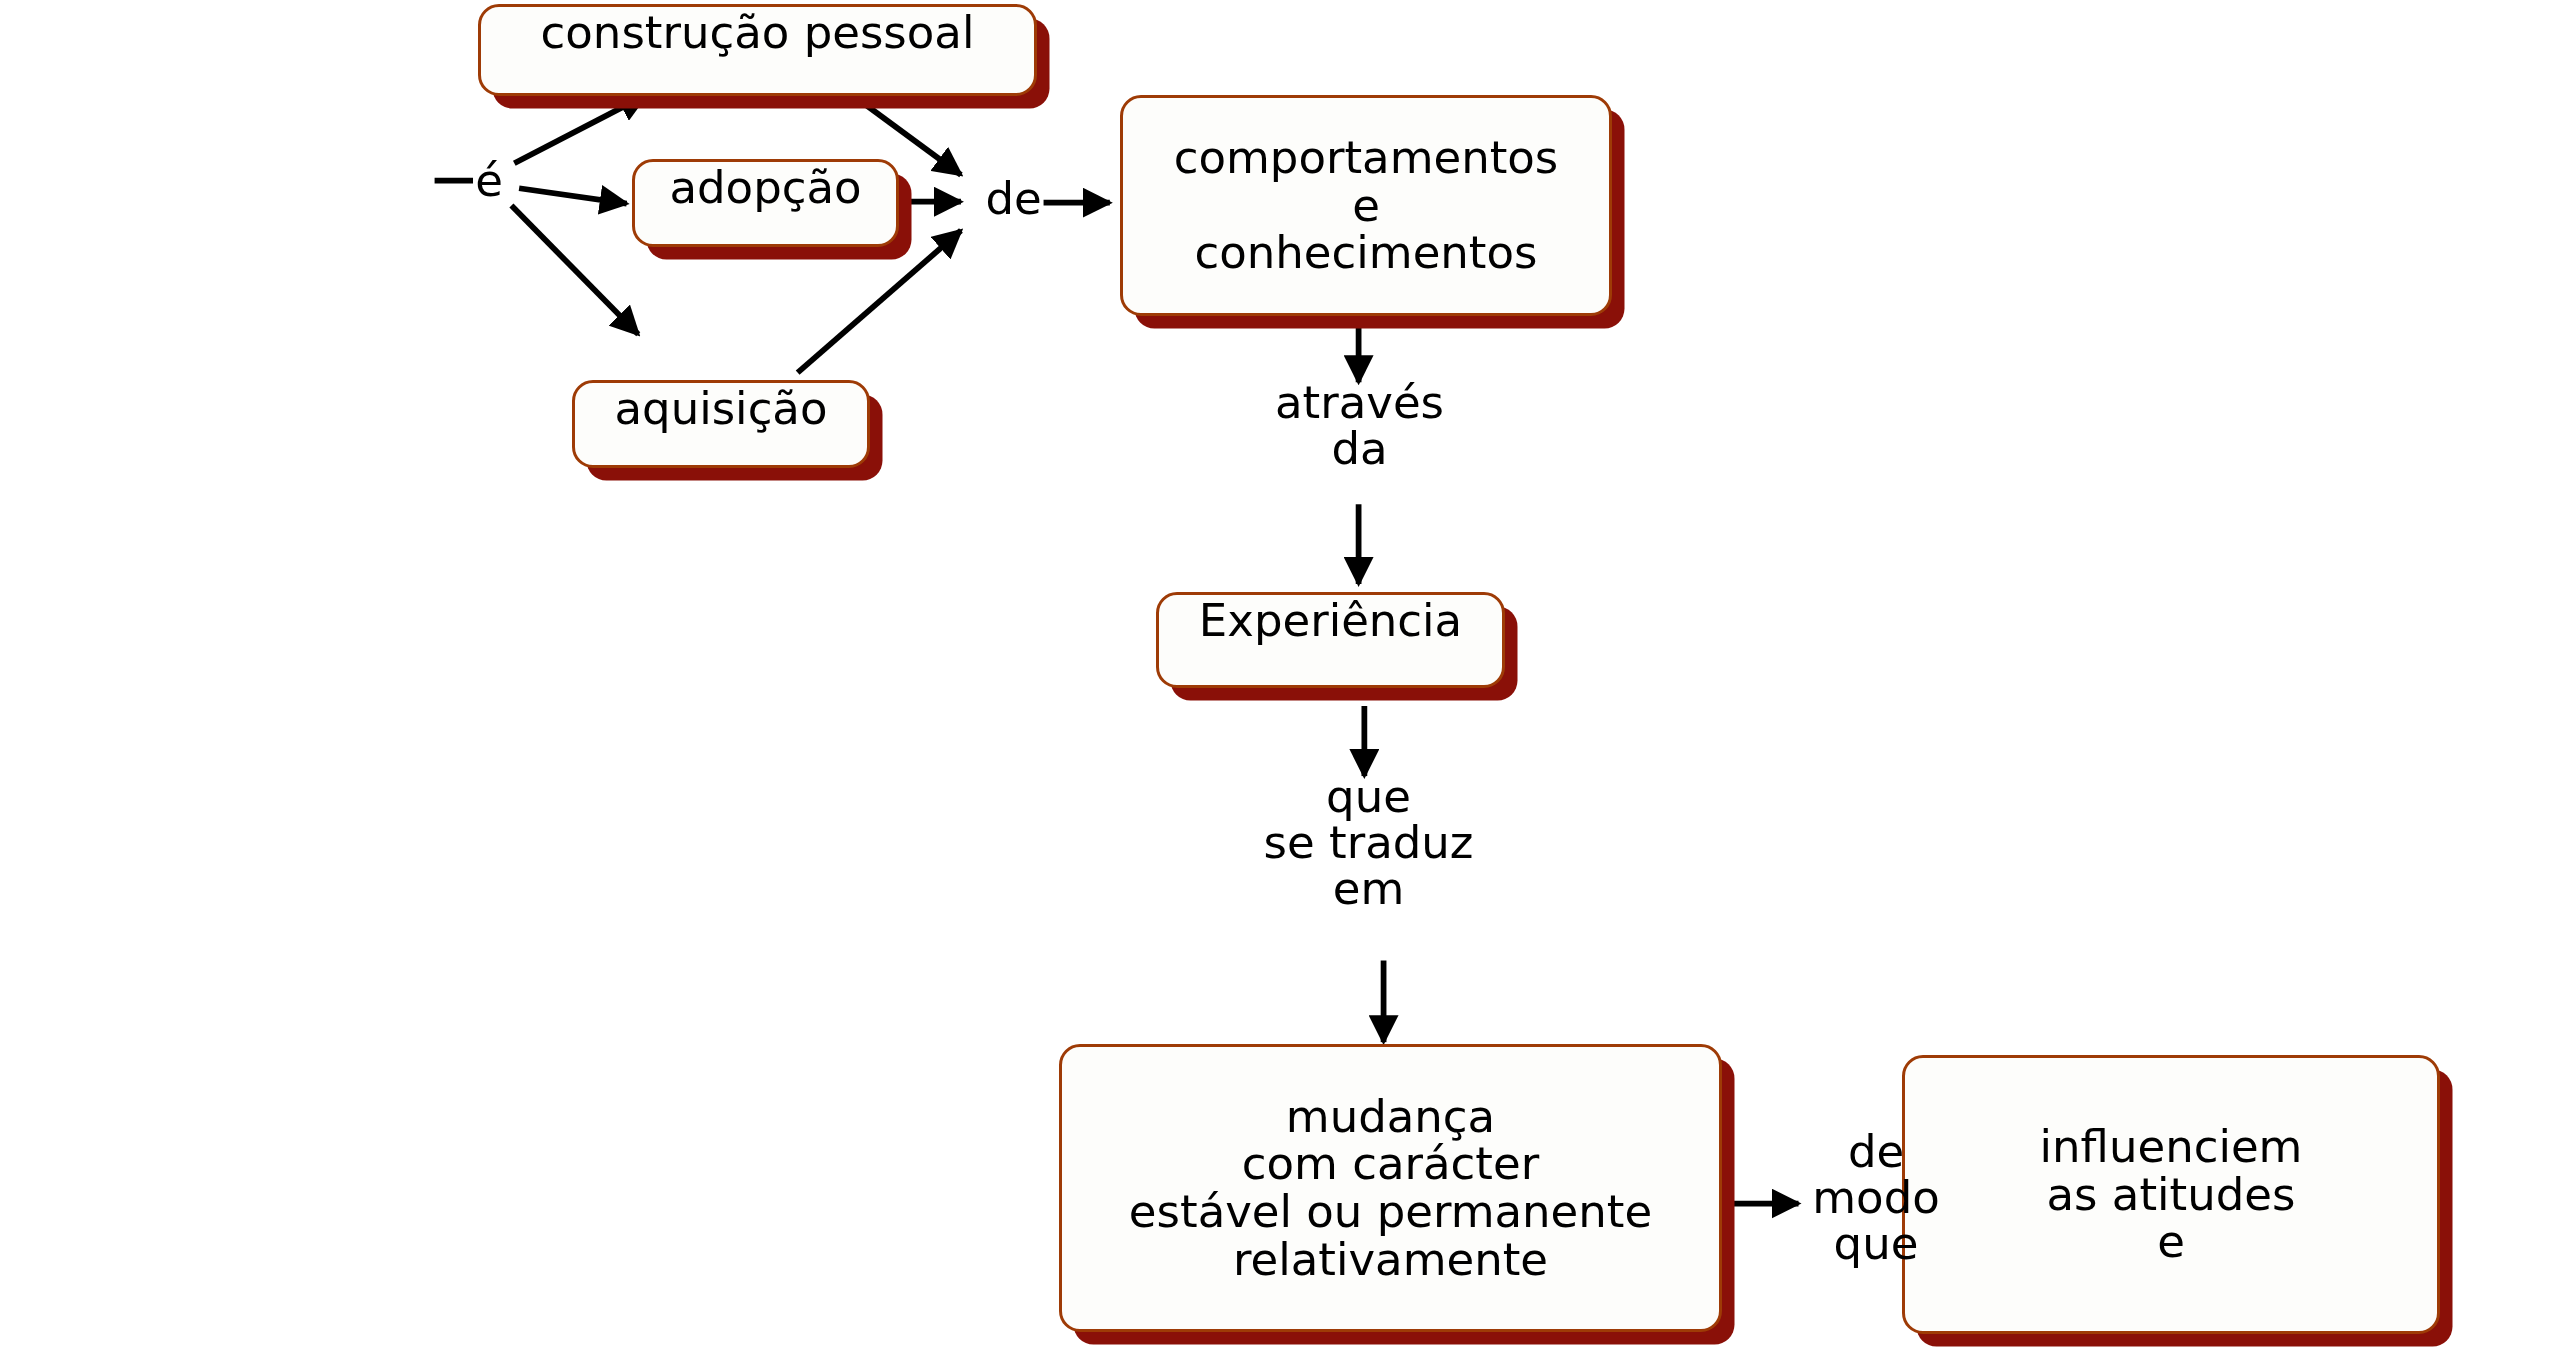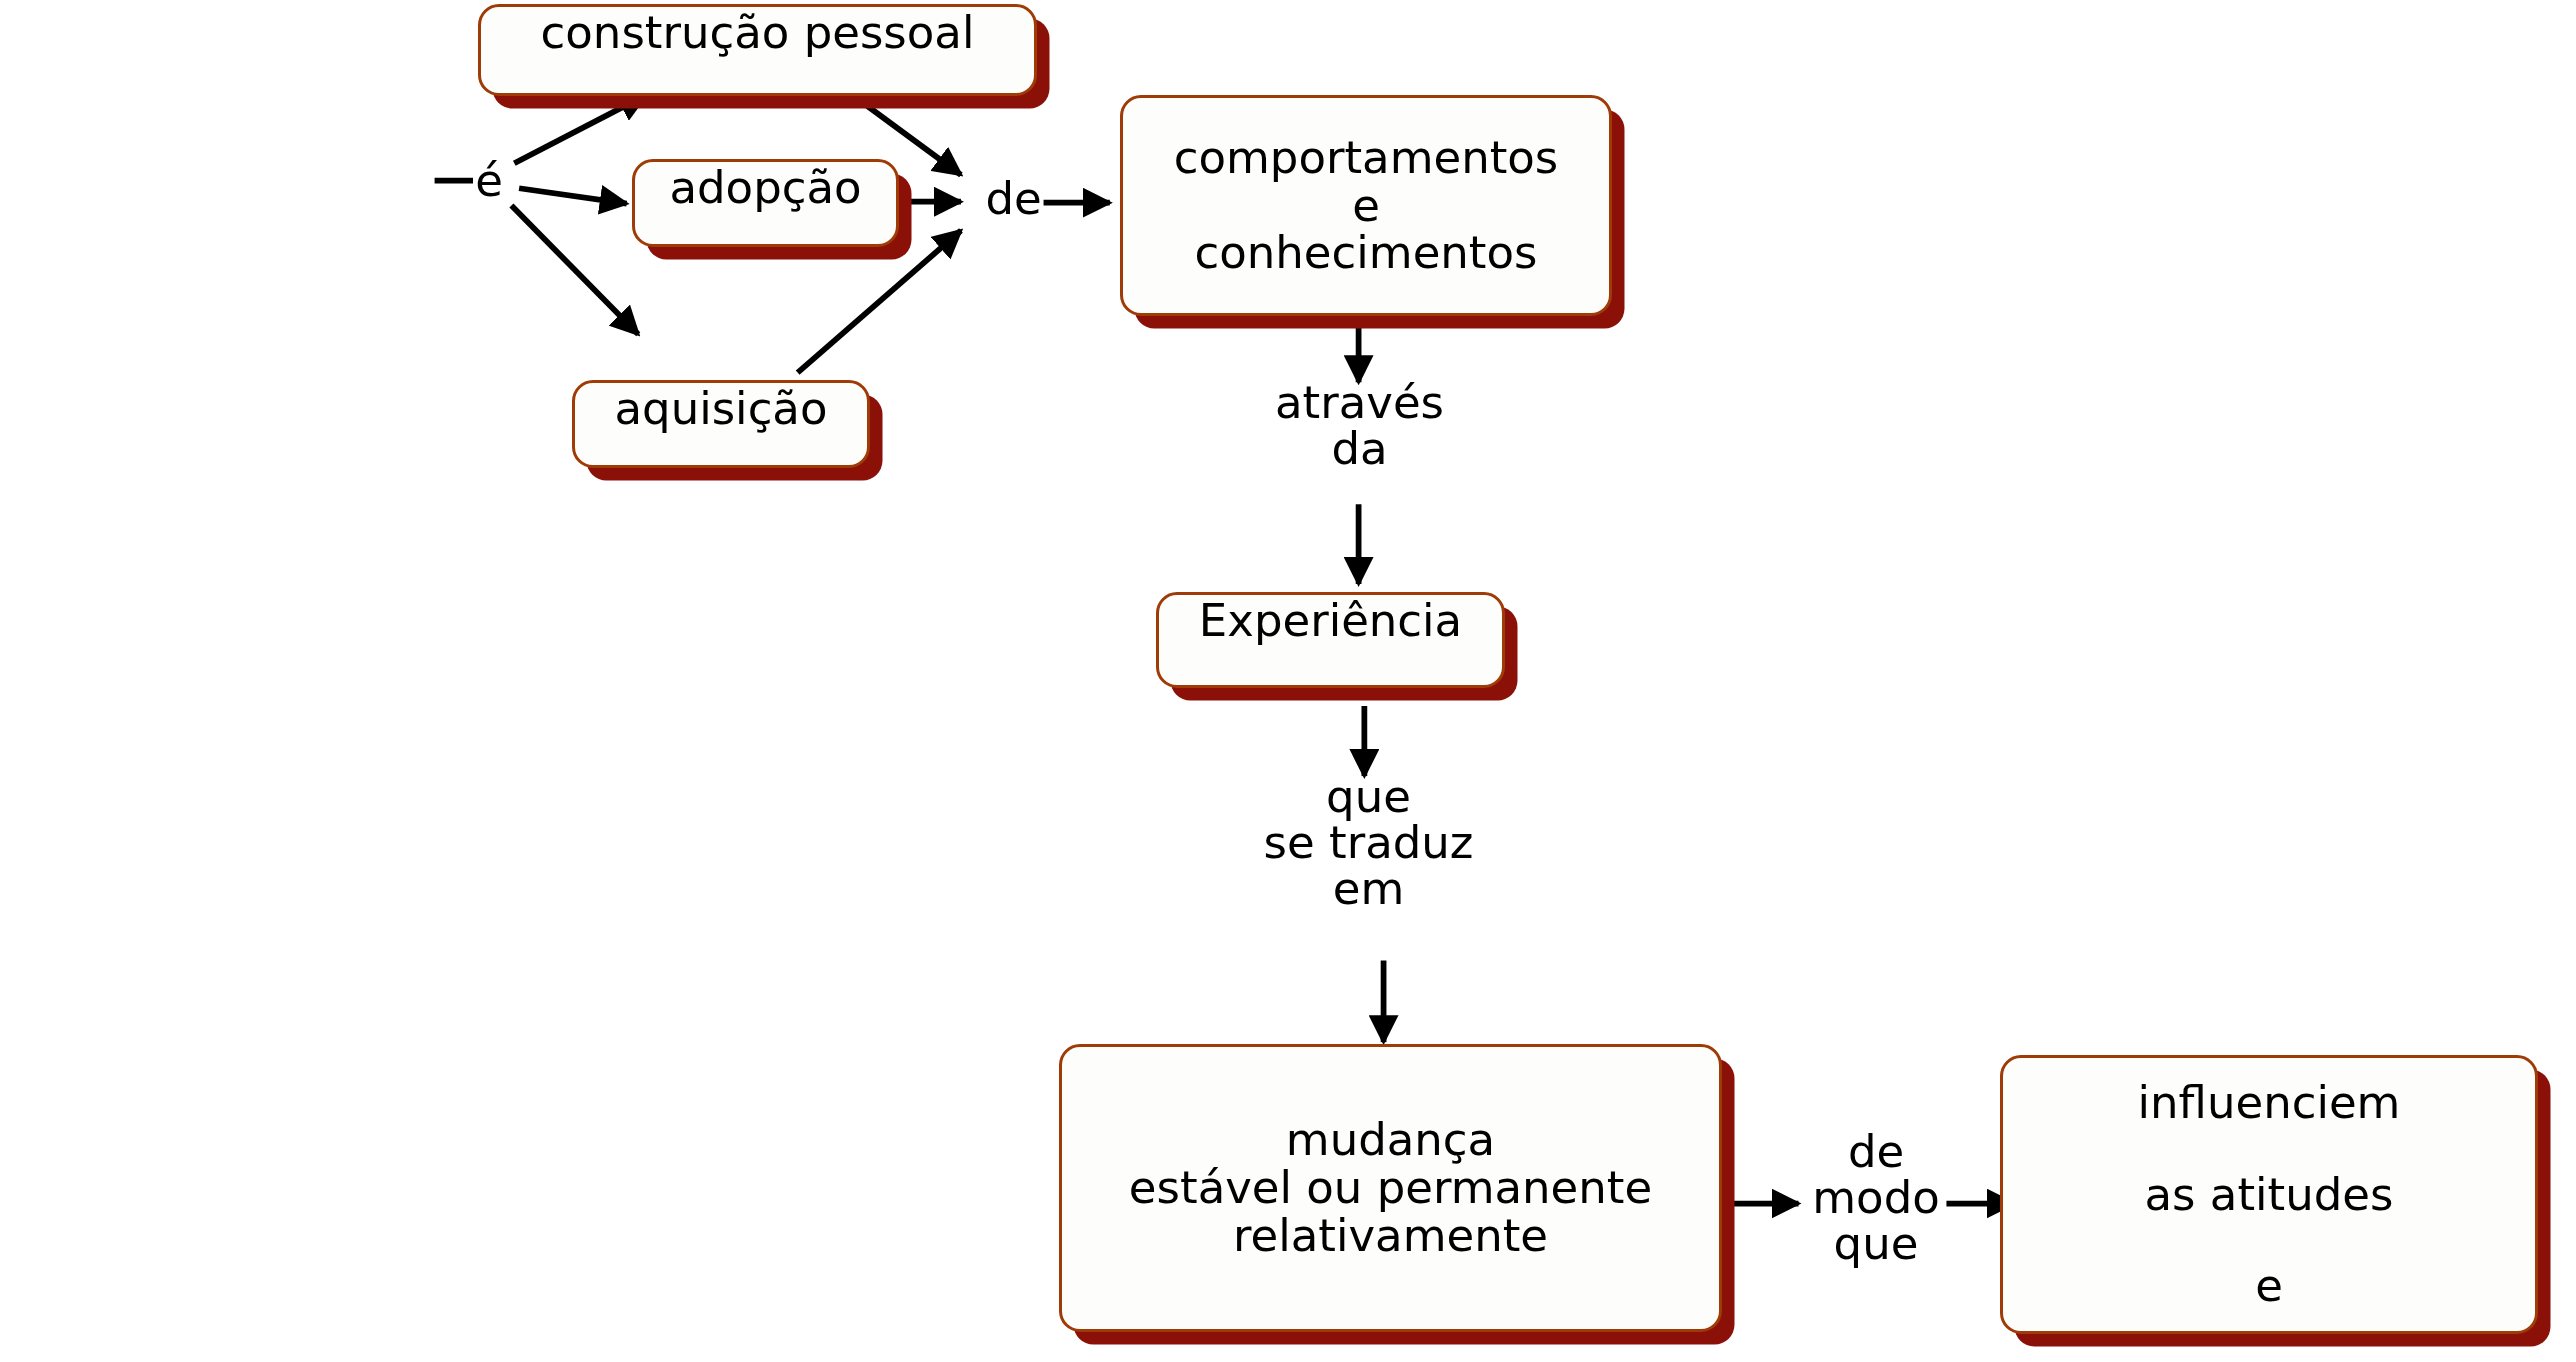--- a/index.html
+++ b/index.html
@@ -118,25 +118,26 @@
     <span class="line">e</span>
     <span class="line">conhecimentos</span>
   </div>
 
   <div class="node" style="left:1156px; top:592px; width:349px; height:96px;">
     <span class="line">Experiência</span>
   </div>
 
   <div class="node" style="left:1059px; top:1044px; width:663px; height:288px; flex-direction:column;">
     <span class="line bold">mudança</span>
+    <span class="line">com carácter</span>
     <span class="line">estável ou permanente</span>
     <span class="line">relativamente</span>
   </div>
 
-  <div class="node" style="left:2000px; top:1055px; width:538px; height:279px; flex-direction:column;gap:44px;">
+  <div class="node" style="left:1902px; top:1055px; width:538px; height:279px; flex-direction:column;">
     <span class="line">influenciem</span>
     <span class="line">as atitudes</span>
     <span class="line">e</span>
   </div>
 
   <div class="link-label" style="left:462px; top:158px; width:54px;">
     <span class="line">é</span>
   </div>
 
   <div class="link-label" style="left:980px; top:176px; width:67px;">

